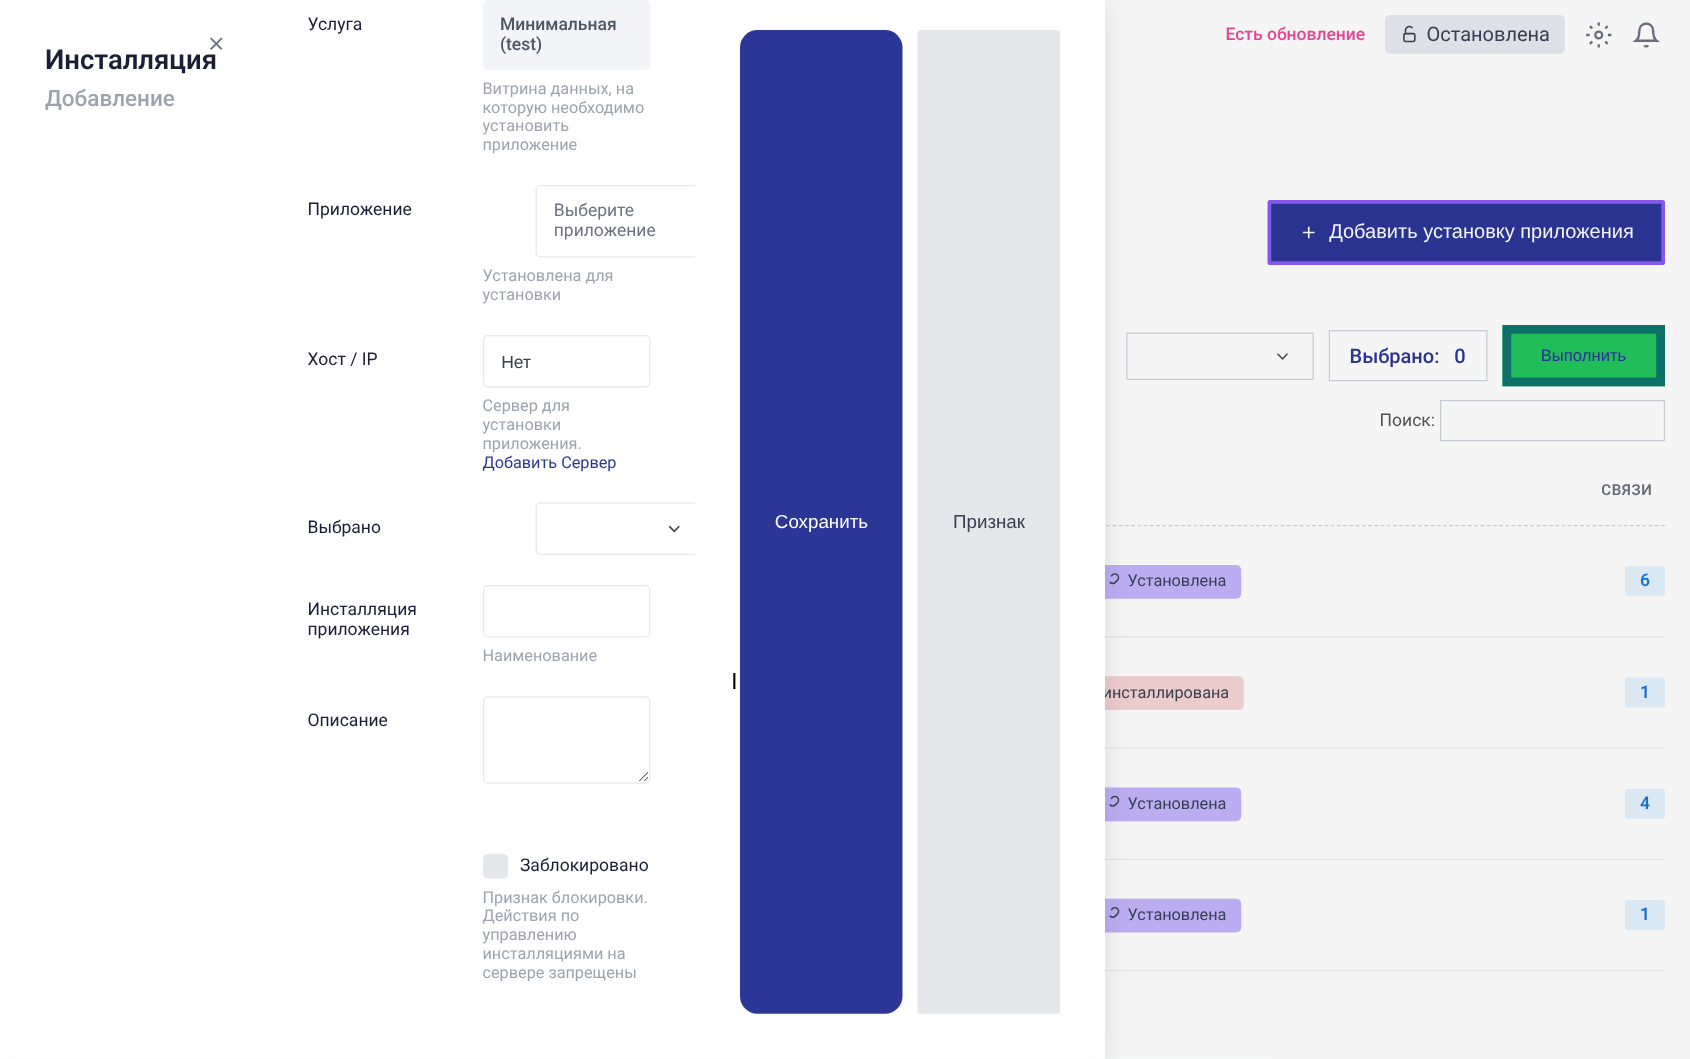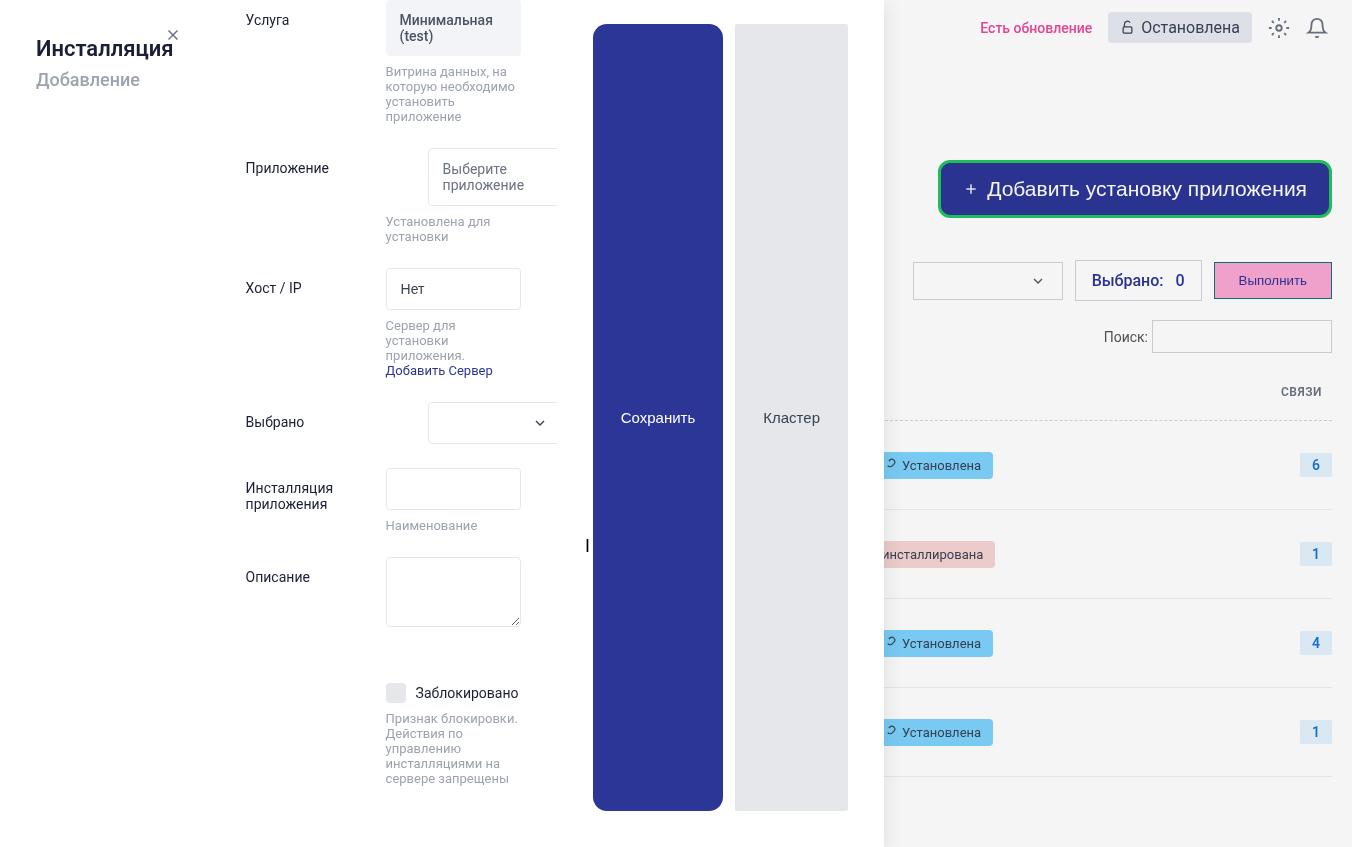--- a/index.html
+++ b/index.html
@@ -56,29 +56,29 @@
       height: 22px;
       color: #6b7280;
       cursor: pointer;
     }
     .bg-add-button {
       position: absolute;
       right: 20px;
       top: 160px;
       background: #2c3696;
       color: #fff;
-      border: 3px solid #22c55e;
+      border: 3px solid #8b5cf6;
       padding: 14px 22px;
-      font-size: 21px;
+      font-size: 16px;
       font-weight: 500;
       display: flex;
       align-items: center;
       gap: 8px;
       cursor: pointer;
-      border-radius: 12px;
+      border-radius: 2px;
     }
     .bg-controls-row {
       position: absolute;
       right: 20px;
       top: 260px;
       display: flex;
       gap: 12px;
       align-items: center;
     }
     .bg-action-select {
@@ -92,24 +92,24 @@
       min-width: 150px;
       justify-content: flex-end;
     }
     .bg-selected-count {
       border: 1px solid #d1d5db;
       padding: 10px 16px;
       color: #2c3696;
       font-weight: 500;
     }
     .bg-execute-btn {
-      border: 1px solid #0f766e;
+      border: 7px solid #0f766e;
       padding: 10px 24px;
       color: #2c3696;
-      background: #f9a8d4;
+      background: #22c55e;
       font-weight: 500;
       cursor: pointer;
     }
     .bg-search-row {
       position: absolute;
       right: 20px;
       top: 320px;
       display: flex;
       align-items: center;
       gap: 4px;
@@ -143,21 +143,21 @@
       display: flex;
       justify-content: space-between;
       align-items: center;
       height: 89px;
       border-bottom: 1px solid #eee;
     }
     .bg-row-status {
       display: flex;
       align-items: center;
       gap: 6px;
-      background: #7dd3fc;
+      background: #c4b5fd;
       padding: 6px 12px;
       border-radius: 4px;
       font-size: 13px;
       color: #3a4256;
     }
     .bg-row-status.deinst {
       background: #f6d4d4;
     }
     .bg-row-count {
       background: #e3f2fd;
@@ -494,17 +494,17 @@
           <span class="form-checkbox-label">Заблокировано</span>
         </div>
         <div class="form-hint">Признак блокировки. Действия по управлению инсталляциями на сервере запрещены</div>
       </div>
     </div>
 
   </div>
 
   <div class="modal-footer">
     <button class="btn-primary">Сохранить</button>
-    <button class="btn-secondary">Кластер</button>
+    <button class="btn-secondary">Признак</button>
   </div>
 </div>
 
 <div class="text-cursor">I</div>
 
 </body></html>

